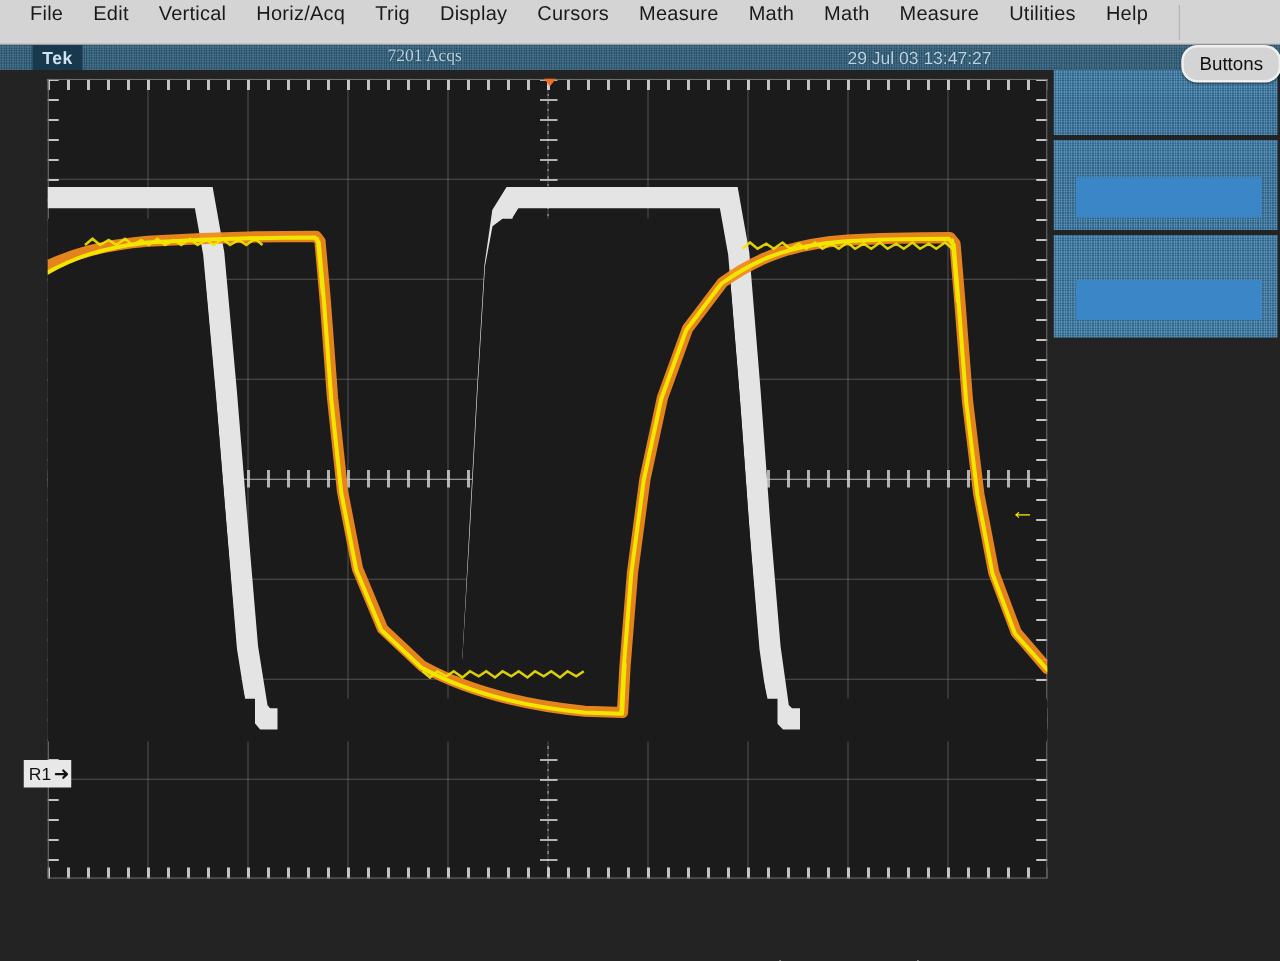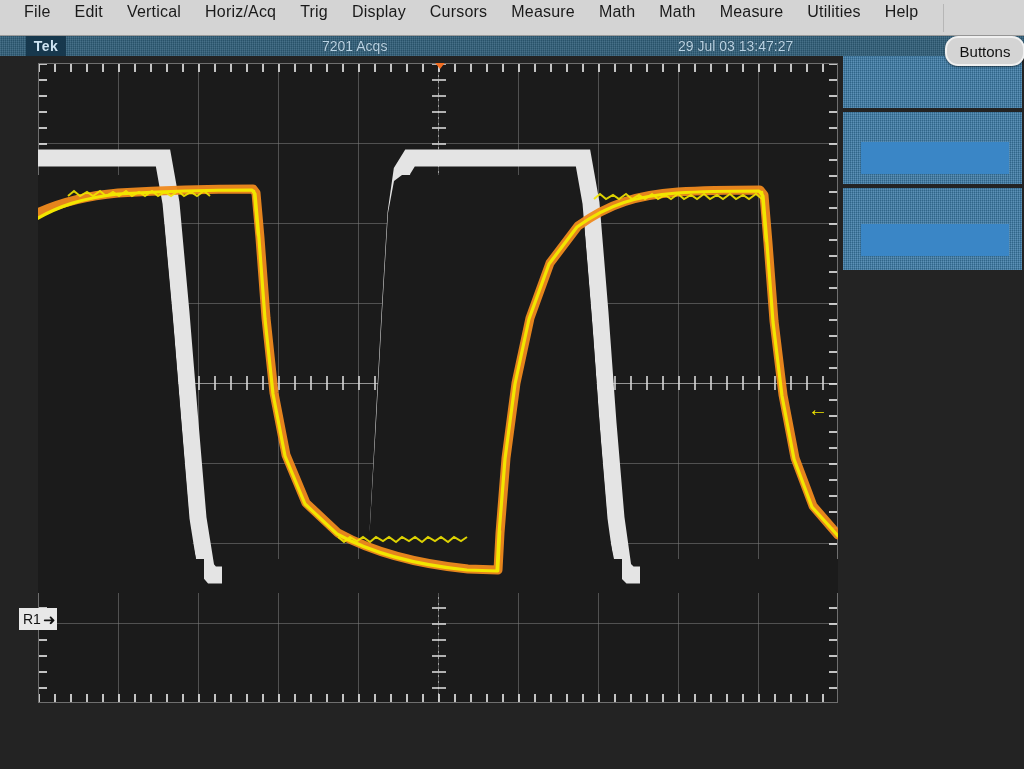--- a/index.html
+++ b/index.html
@@ -37,21 +37,21 @@
     background:#17384d;color:#cfe4f2;font-size:14px;font-weight:bold;
     display:flex;align-items:center;justify-content:center;
     letter-spacing:.5px;
     margin-left:26px;
   }
   .status-text{
     position:absolute;top:2px;color:#b9d4e6;font-size:14px;white-space:nowrap;
     text-shadow:0 0 1px rgba(0,0,0,.6);
   }
   #run-state{left:62px;margin-top:36px;}
-  #acq-count{left:322px;}
+  #acq-count{left:310px;font-family:Liberation Serif, serif;}
   #datetime{left:636px;margin-left:42px;}
   
   #screen{
     position:absolute;left:0;top:56px;width:1024px;height:713px;
     background:#232323;
   }
   
   #sidepanel{
     position:absolute;left:841px;top:0;width:183px;height:713px;
     background:#232323;

